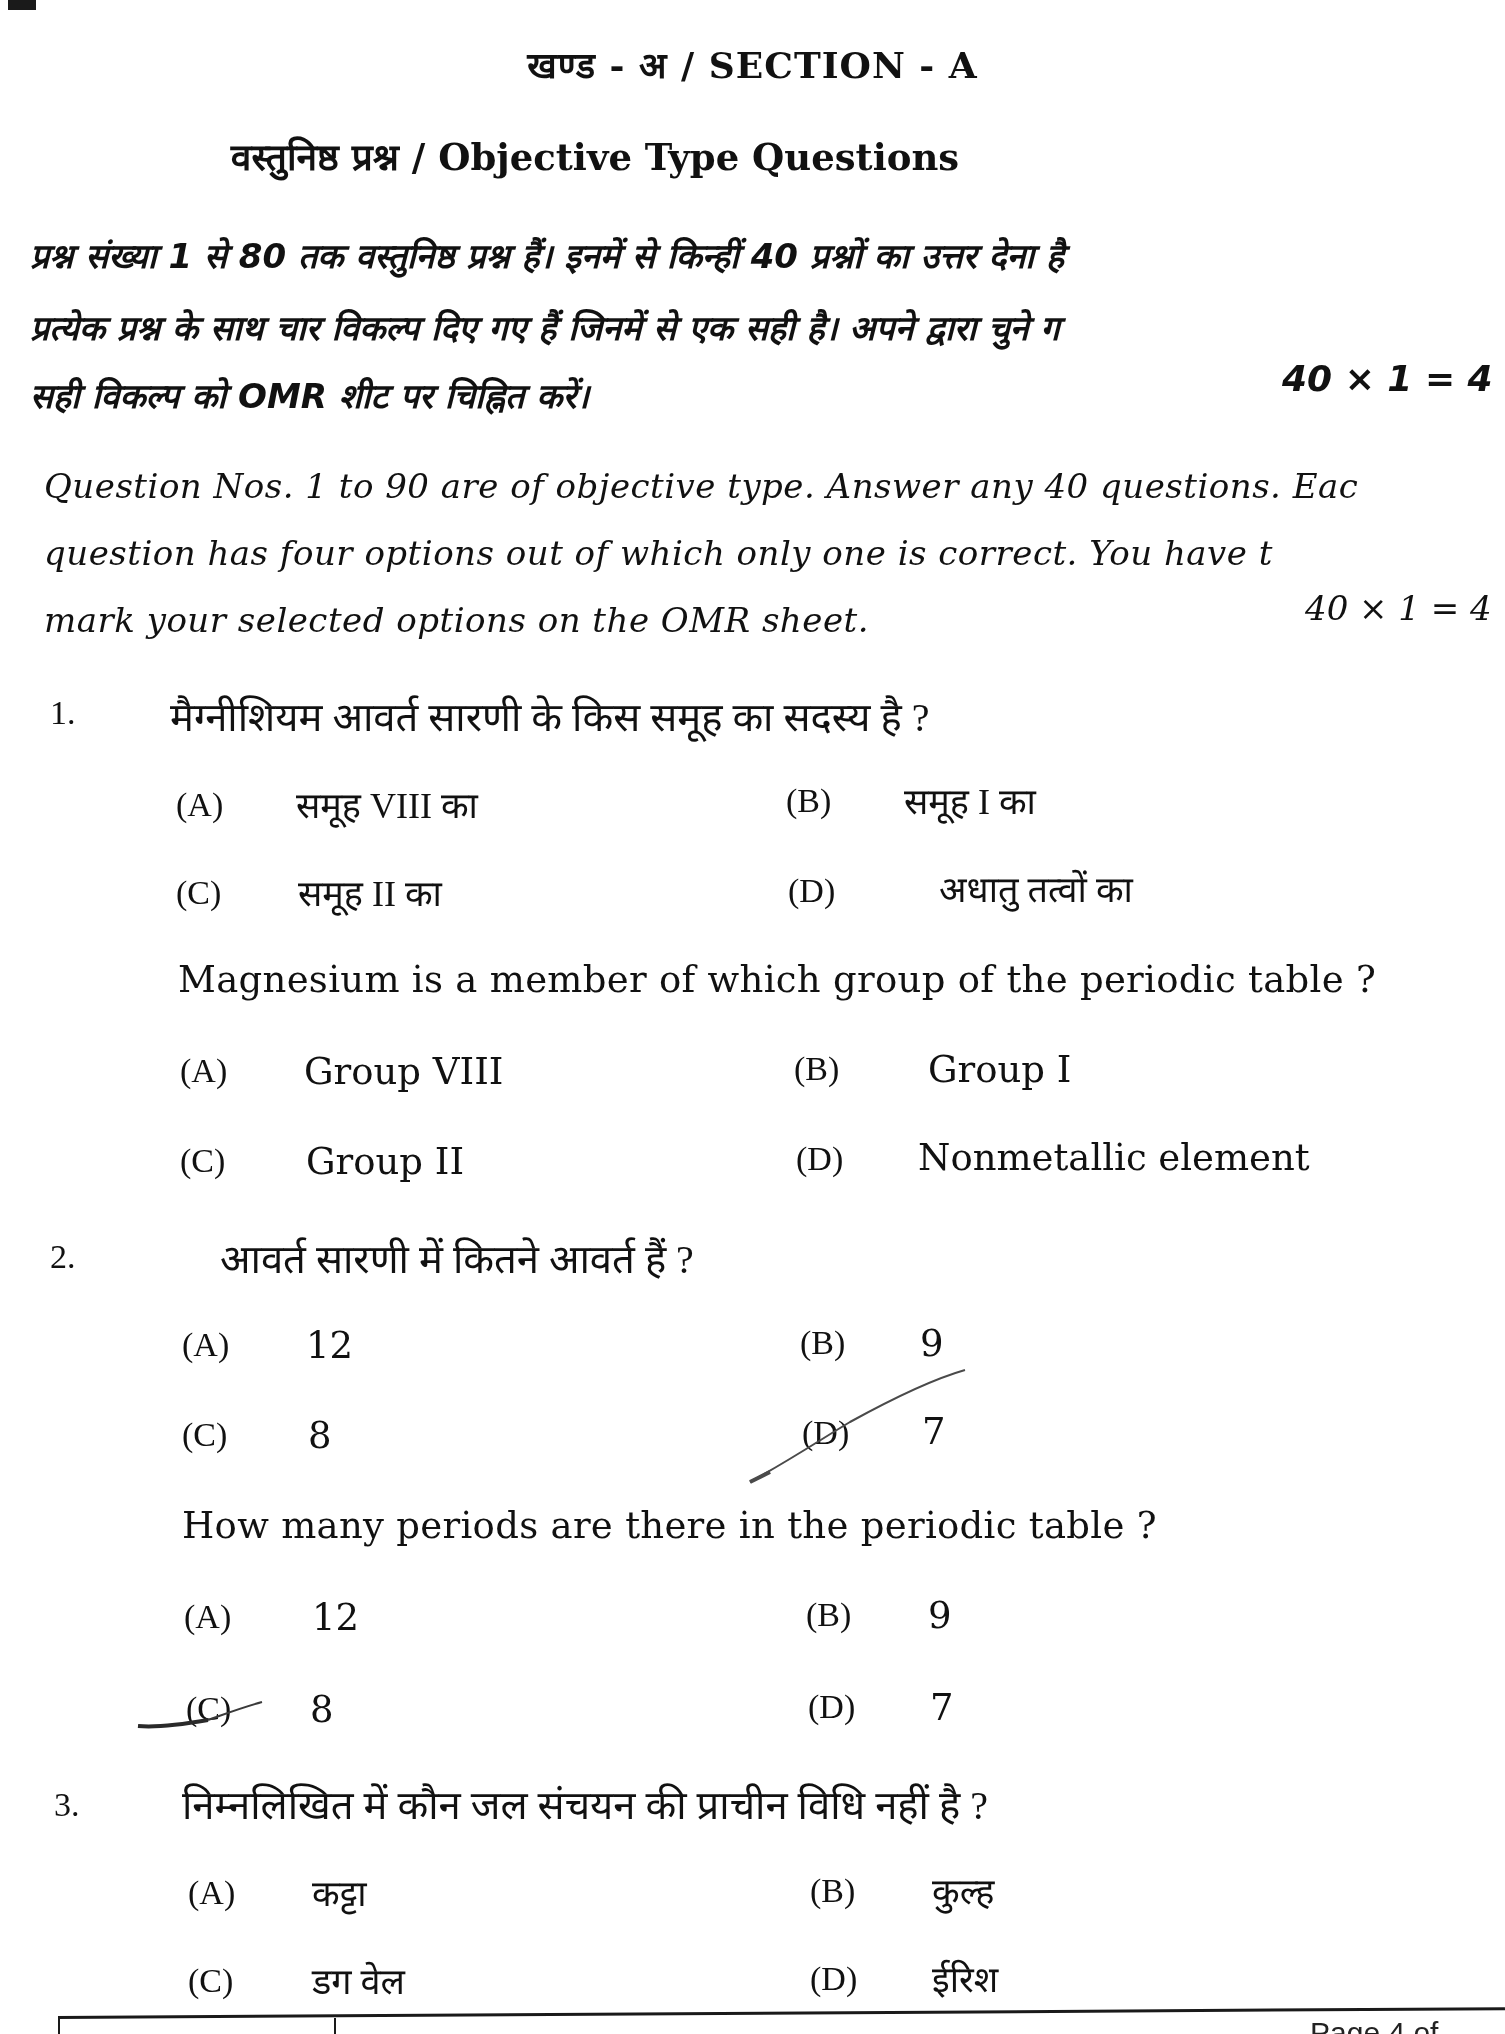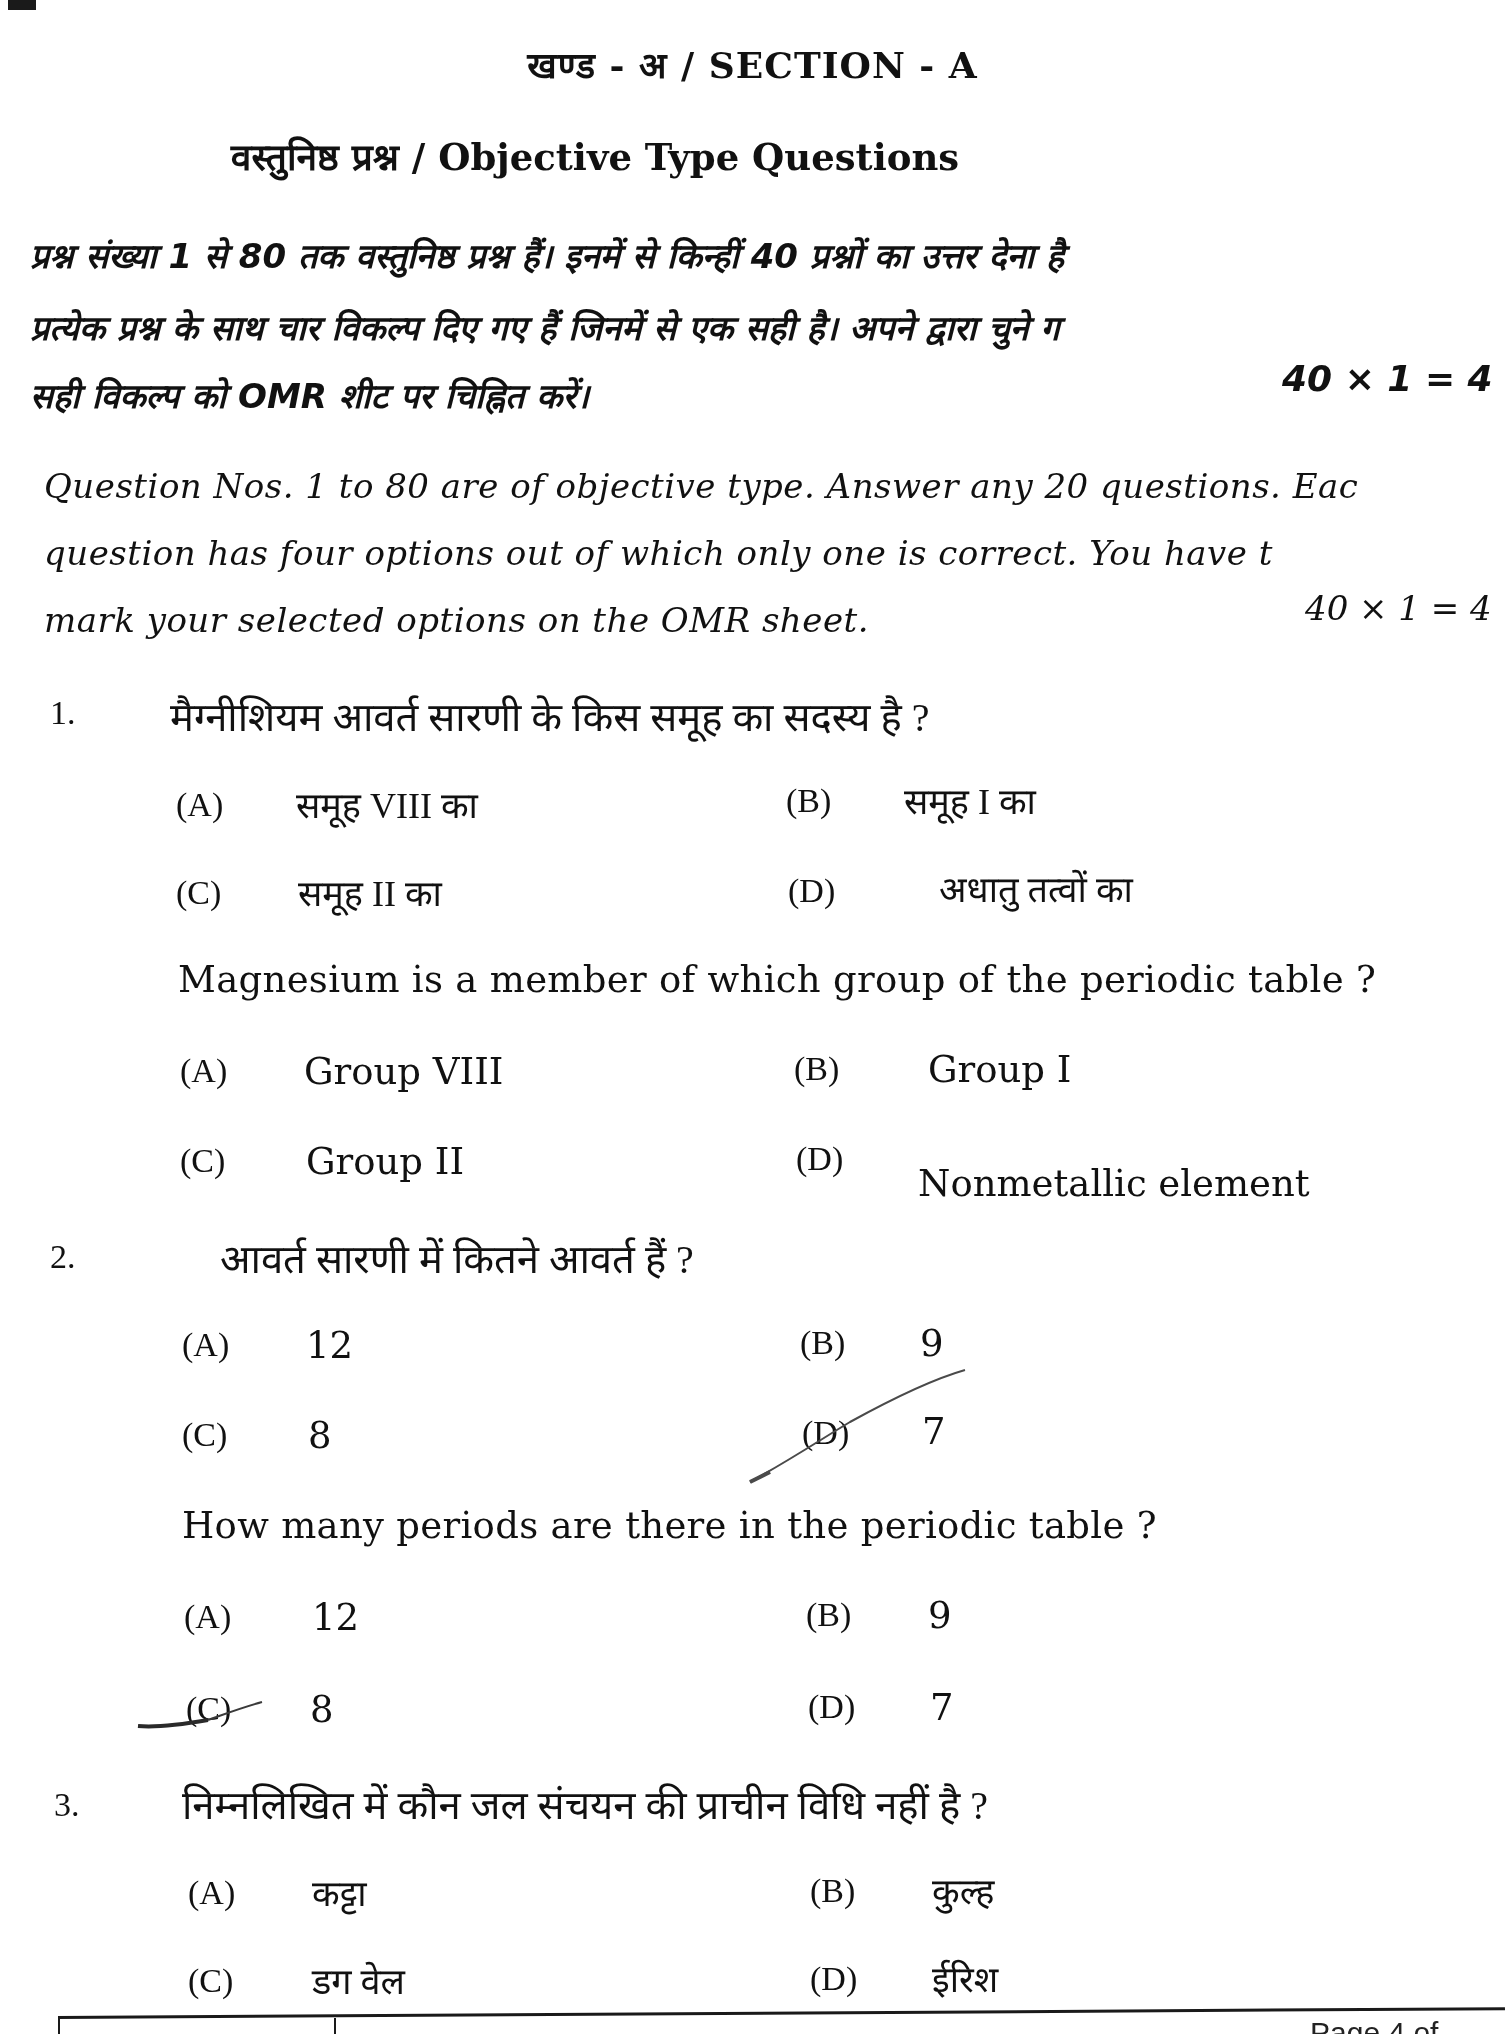--- a/index.html
+++ b/index.html
@@ -140,21 +140,21 @@
 <div class="corner-mark"></div>
 
 <div class="abs section-title">खण्ड - अ / SECTION - A</div>
 <div class="abs subsection-title">वस्तुनिष्ठ प्रश्न / Objective Type Questions</div>
 
 <div class="abs hindi-instr" style="top:232px;">प्रश्न संख्या  1 से  80 तक वस्तुनिष्ठ प्रश्न हैं। इनमें से किन्हीं  40 प्रश्नों का उत्तर देना है</div>
 <div class="abs hindi-instr" style="top:304px;">प्रत्येक प्रश्न के साथ चार विकल्प दिए गए हैं जिनमें से एक सही है। अपने द्वारा चुने ग</div>
 <div class="abs hindi-instr" style="top:372px;">सही विकल्प को  OMR शीट पर चिह्नित करें।</div>
 <div class="abs marks-bold" style="left:1282px; top:358px;">40 × 1 = 4</div>
 
-<div class="abs eng-instr" style="top:466px;">Question Nos. 1 to 80 are of objective type. Answer any 20 questions. Eac</div>
+<div class="abs eng-instr" style="top:466px;">Question Nos. 1 to 90 are of objective type. Answer any 40 questions. Eac</div>
 <div class="abs eng-instr" style="top:533px;">question has four options out of which only one is correct. You have t</div>
 <div class="abs eng-instr" style="top:600px;">mark your selected options on the OMR sheet.</div>
 <div class="abs marks-ital" style="left:1305px; top:588px;">40 × 1 = 4</div>
 
 <div>
   <div class="abs qnum" style="left:50px; top:694px;">1.</div>
   <div class="abs qtext" style="left:170px; top:688px;">मैग्नीशियम आवर्त सारणी के किस समूह का सदस्य है ?</div>
 
   <div class="abs opt-label" style="left:176px; top:786px;">(A)</div>
   <div class="abs opt-text" style="left:296px; top:780px;">समूह VIII का</div>
@@ -167,21 +167,21 @@
 
   <div class="abs qtext-en" style="left:178px; top:958px;">Magnesium is a member of which group of the periodic table ?</div>
 
   <div class="abs opt-label" style="left:180px; top:1052px;">(A)</div>
   <div class="abs opt-text-en" style="left:304px; top:1050px;">Group VIII</div>
   <div class="abs opt-label" style="left:794px; top:1050px;">(B)</div>
   <div class="abs opt-text-en" style="left:928px; top:1048px;text-align:right;">Group I</div>
   <div class="abs opt-label" style="left:180px; top:1142px;">(C)</div>
   <div class="abs opt-text-en" style="left:306px; top:1140px;">Group II</div>
   <div class="abs opt-label" style="left:796px; top:1140px;">(D)</div>
-  <div class="abs opt-text-en" style="left:918px; top:1136px;margin-top:26px;">Nonmetallic element</div>
+  <div class="abs opt-text-en" style="left:918px; top:1136px;">Nonmetallic element</div>
 </div>
 
 <div>
   <div class="abs qnum" style="left:50px; top:1238px;">2.</div>
   <div class="abs qtext" style="left:180px; top:1230px;margin-left:40px;">आवर्त सारणी में कितने आवर्त हैं ?</div>
 
   <div class="abs opt-label" style="left:182px; top:1326px;">(A)</div>
   <div class="abs opt-text-en" style="left:306px; top:1324px;">12</div>
   <div class="abs opt-label" style="left:800px; top:1324px;">(B)</div>
   <div class="abs opt-text-en" style="left:920px; top:1322px;">9</div>

